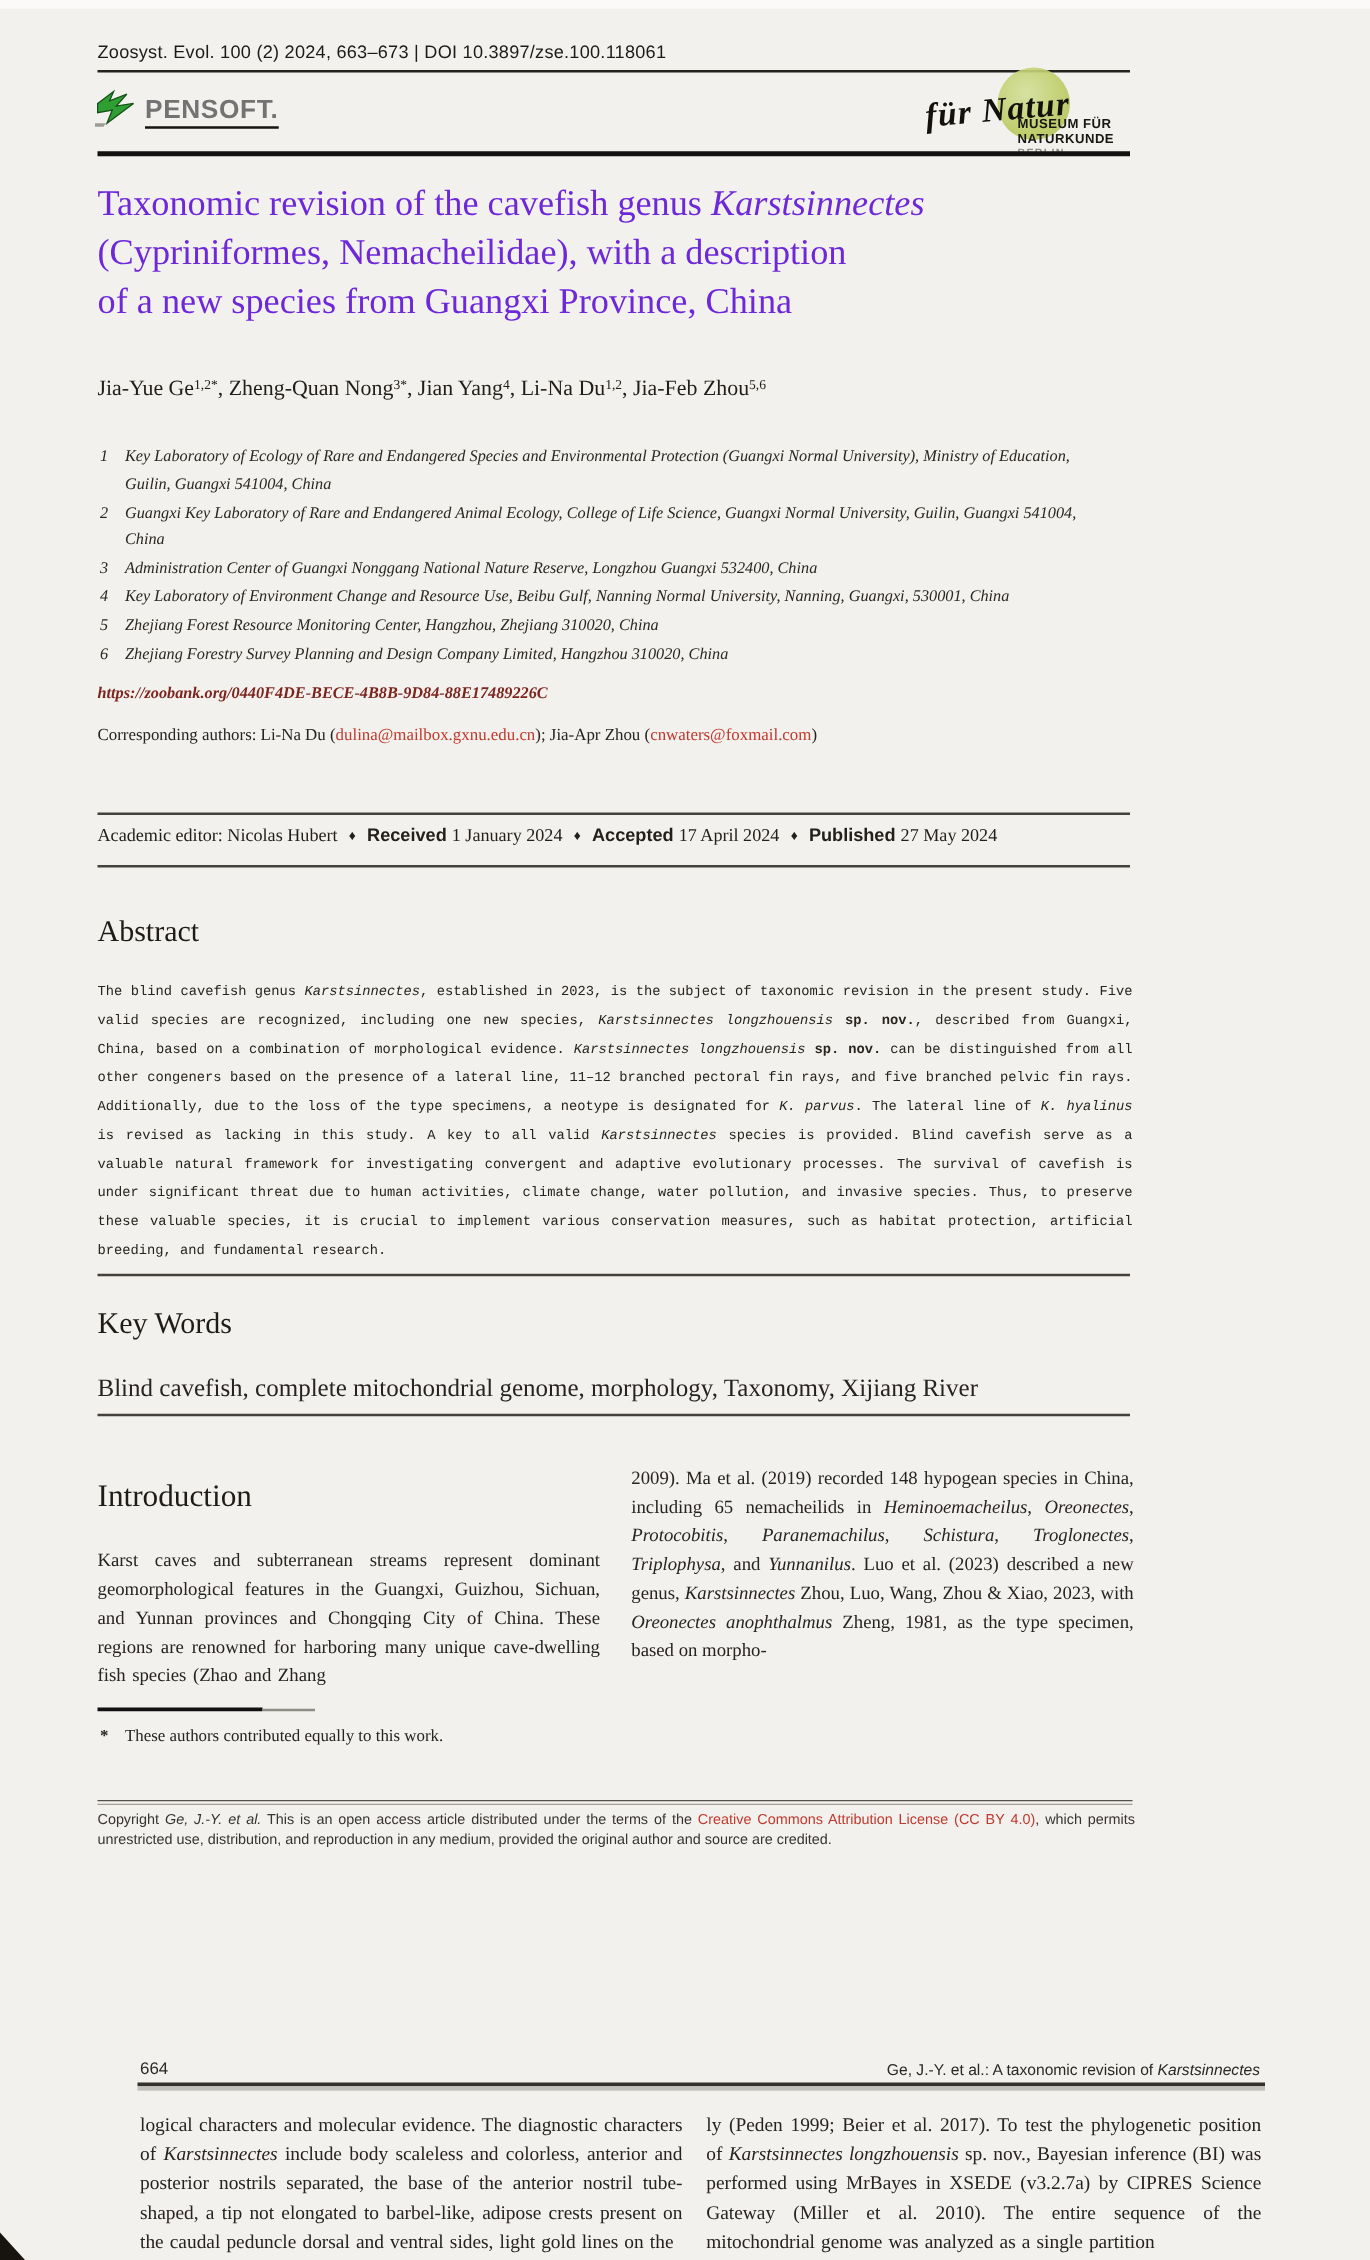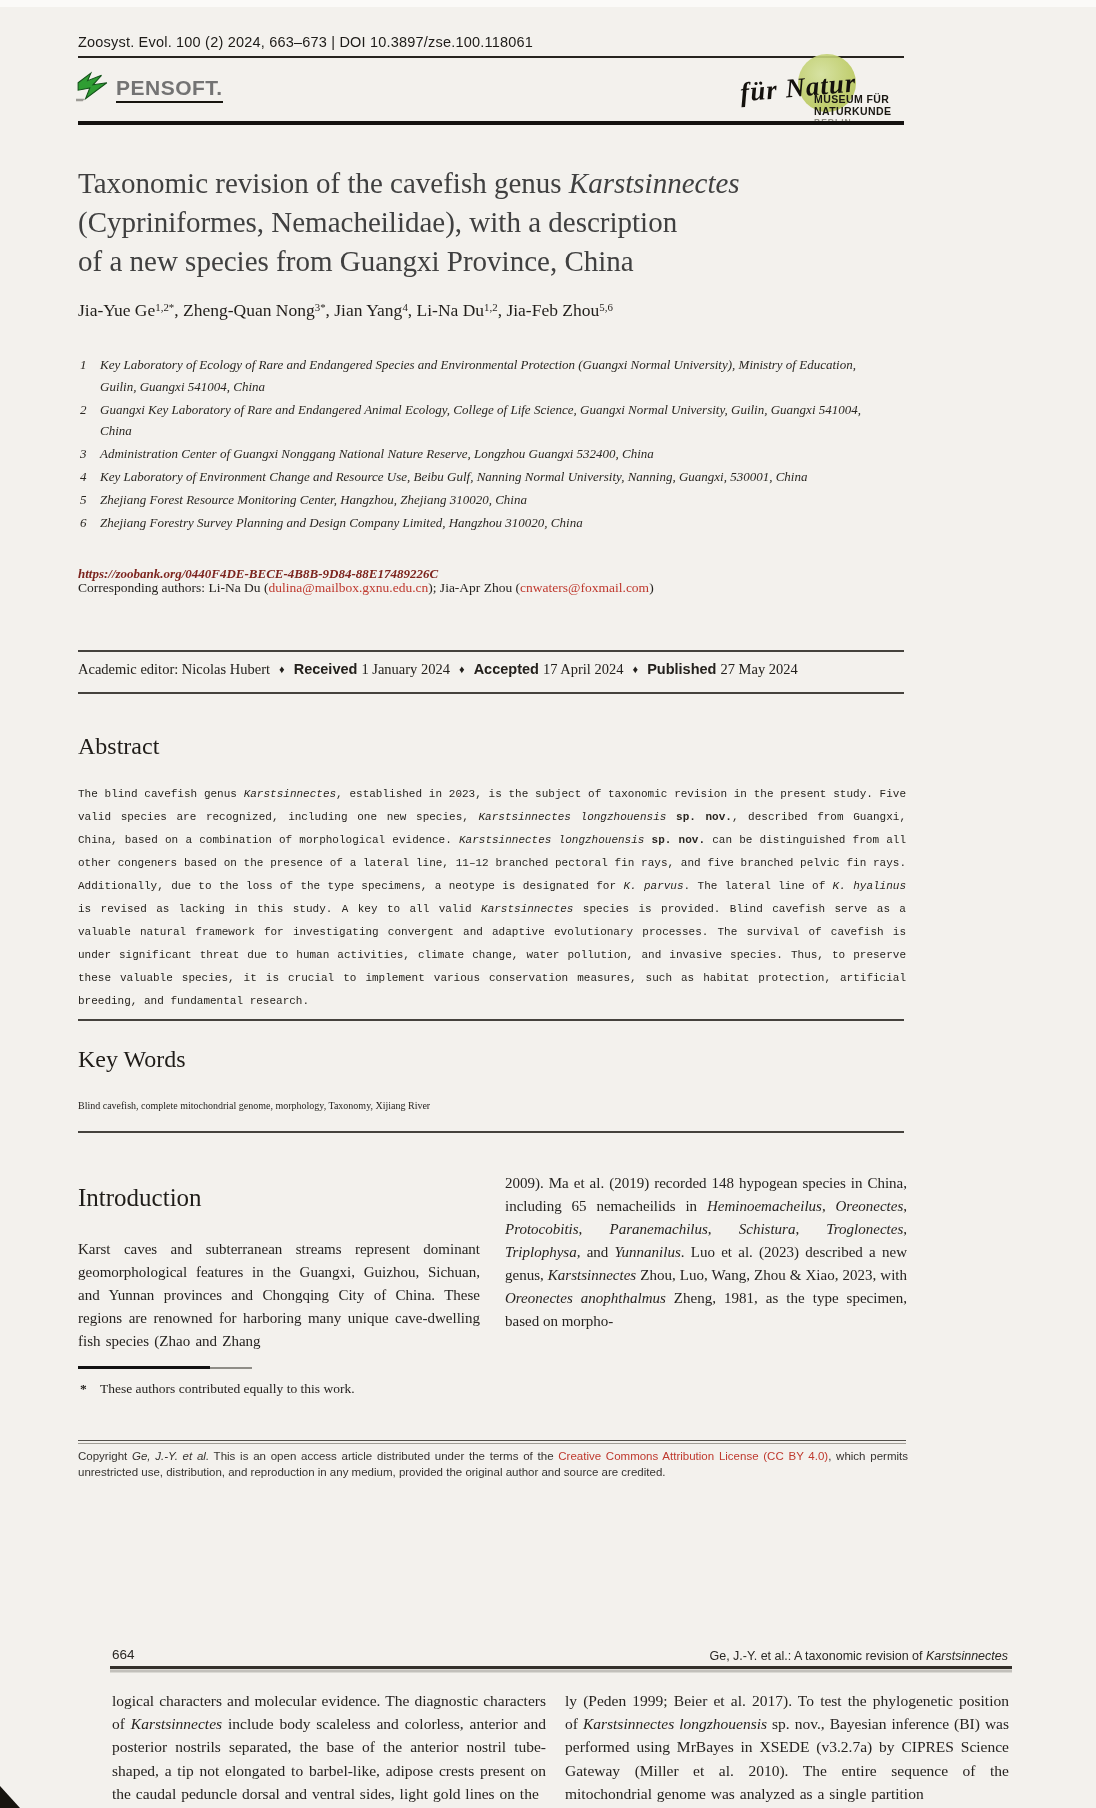--- a/index.html
+++ b/index.html
@@ -25,39 +25,39 @@
   #museum-circle{position:absolute;left:58px;top:0px;width:58px;height:58px;border-radius:50%;
       background:radial-gradient(circle at 40% 35%, #d3e09a 0%, #bccb63 60%, #a9ba4f 100%);opacity:0.9;}
   #museum-script{position:absolute;left:0px;top:16px;width:172px;font-family:"Liberation Serif",serif;
       font-style:italic;font-weight:bold;font-size:27px;letter-spacing:1px;color:#14110d;
       transform:rotate(-5deg);white-space:nowrap;}
   #museum-name{position:absolute;left:74px;top:40px;font-family:"Liberation Sans",sans-serif;
       font-weight:bold;font-size:10.5px;line-height:11.5px;letter-spacing:0.4px;color:#191712;}
   #museum-city{font-weight:bold;font-size:8.5px;color:#8d8c82;letter-spacing:1px;}
   #rule-thick{left:78px;top:121px;width:826px;height:3.5px;background:#141210;}
   
-  #title{left:78px;top:164px;width:740px;font-size:29px;line-height:39px;color:#404040;font-family:Liberation Serif, serif;}
+  #title{left:78px;top:144px;width:740px;font-size:29px;line-height:39px;color:#6d28d9;font-family:Liberation Serif, serif;}
   #authors{left:78px;top:300px;font-size:17.5px;color:#211e1a;}
   #affs{left:80px;top:354px;width:806px;font-size:13px;font-style:italic;line-height:21.5px;color:#2a2722;}
   .aff{display:flex;margin-bottom:1.5px;}
   .aff-num{flex:none;width:20px;}
   .aff-text{flex:1;}
-  #zoobank{left:78px;top:546px;font-size:13px;font-style:italic;font-weight:bold;color:#7c241e;margin-top:20px;}
+  #zoobank{left:78px;top:546px;font-size:13px;font-style:italic;font-weight:bold;color:#7c241e;}
   #corr{left:78px;top:580px;font-size:13.5px;}
   
   #rule-ed1{left:78px;top:650px;width:826px;height:2px;background:#45423d;}
   #editor{left:78px;top:661px;width:826px;font-size:14.5px;color:#23201c;}
   #rule-ed2{left:78px;top:692px;width:826px;height:2px;background:#45423d;}
   
   #abs-head{left:78px;top:733px;font-size:24px;color:#1f1c18;}
   #abs-body{left:78px;top:783px;width:828px;font-size:11px;line-height:23px;color:#27241f;font-family:Liberation Mono, monospace;}
   #rule-s1{left:78px;top:1019px;width:826px;height:2px;background:#45423d;}
   
   #kw-head{left:78px;top:1046px;font-size:24px;color:#1f1c18;}
-  #kw-body{left:78px;top:1100px;width:828px;font-size:10px;}
+  #kw-body{left:78px;top:1100px;width:828px;font-size:20px;}
   #rule-s2{left:78px;top:1131px;width:826px;height:2px;background:#45423d;}
   
   #intro-head{left:78px;top:1184px;font-size:25px;color:#1f1c18;}
   #intro-left{left:78px;top:1238px;width:402px;font-size:15px;line-height:23px;word-spacing:1.5px;}
   #intro-right{left:505px;top:1172px;width:402px;font-size:15px;line-height:23px;}
   
   #fn-rule-a{left:78px;top:1366px;width:132px;height:3px;background:#111;}
   #fn-rule-b{left:210px;top:1367px;width:42px;height:2px;background:#8f8d87;}
   #footnote{left:80px;top:1381px;font-size:13.5px;}
   #fn-marker{font-weight:bold;display:inline-block;width:20px;}

